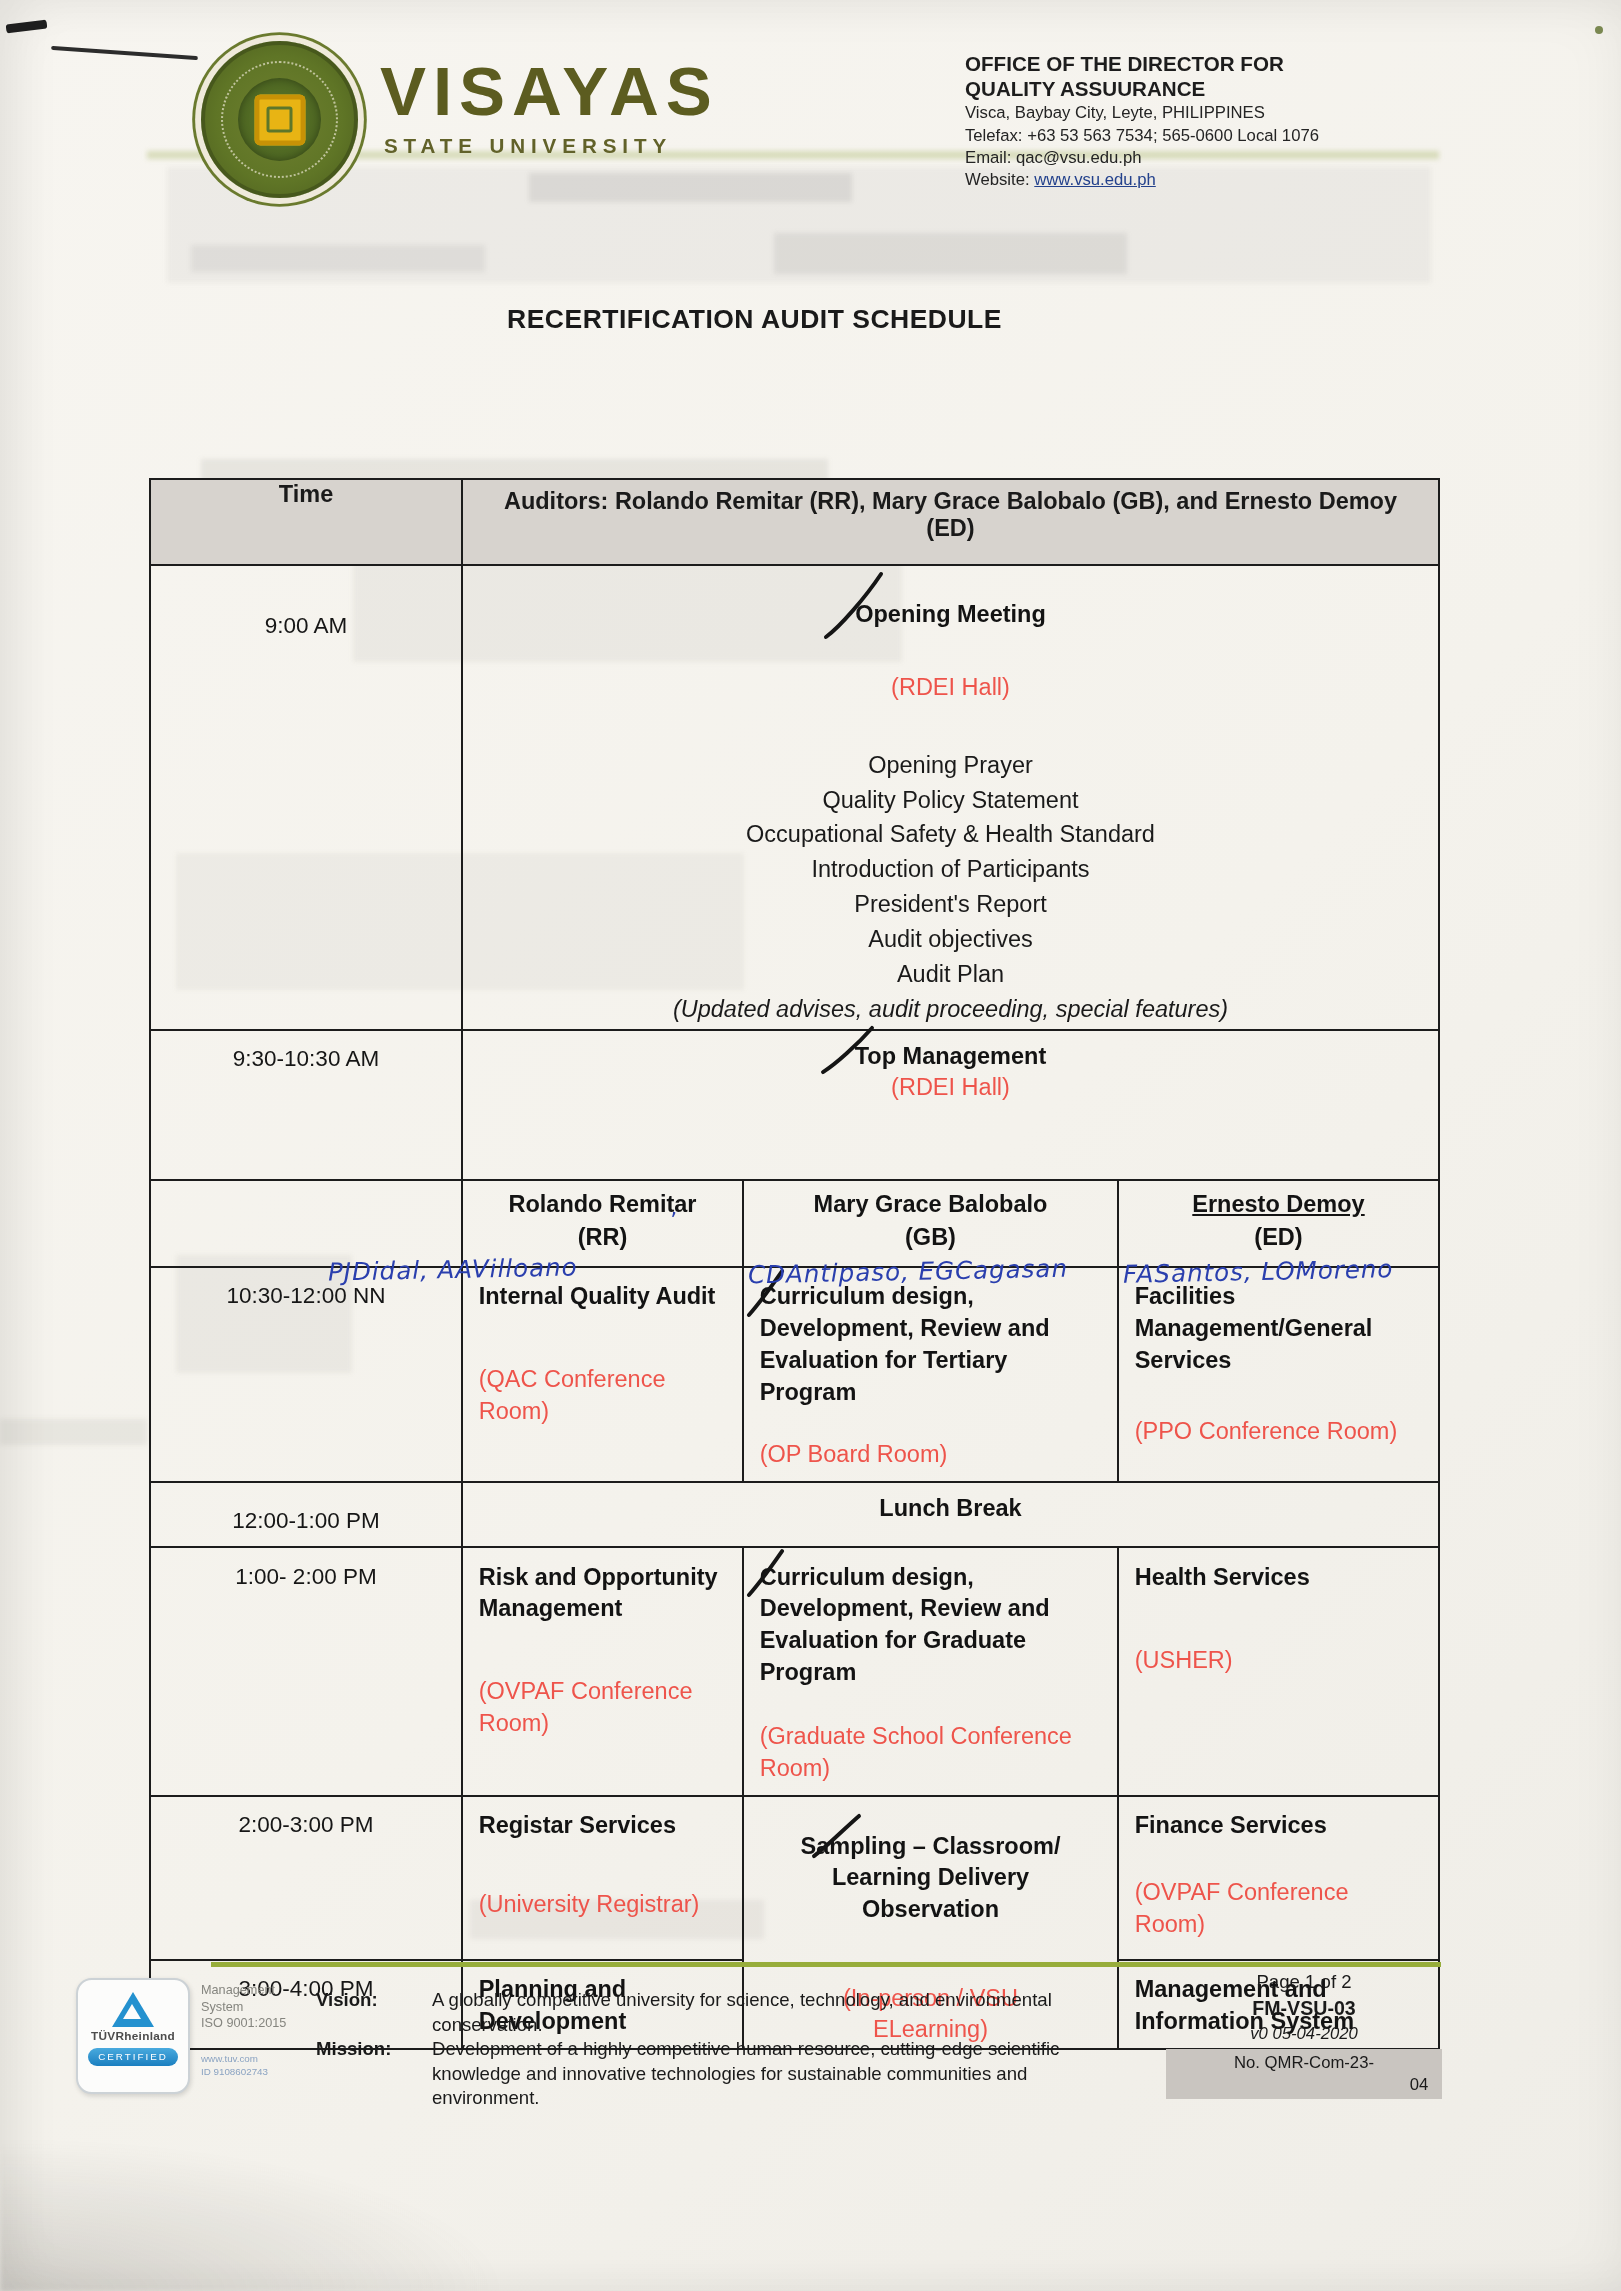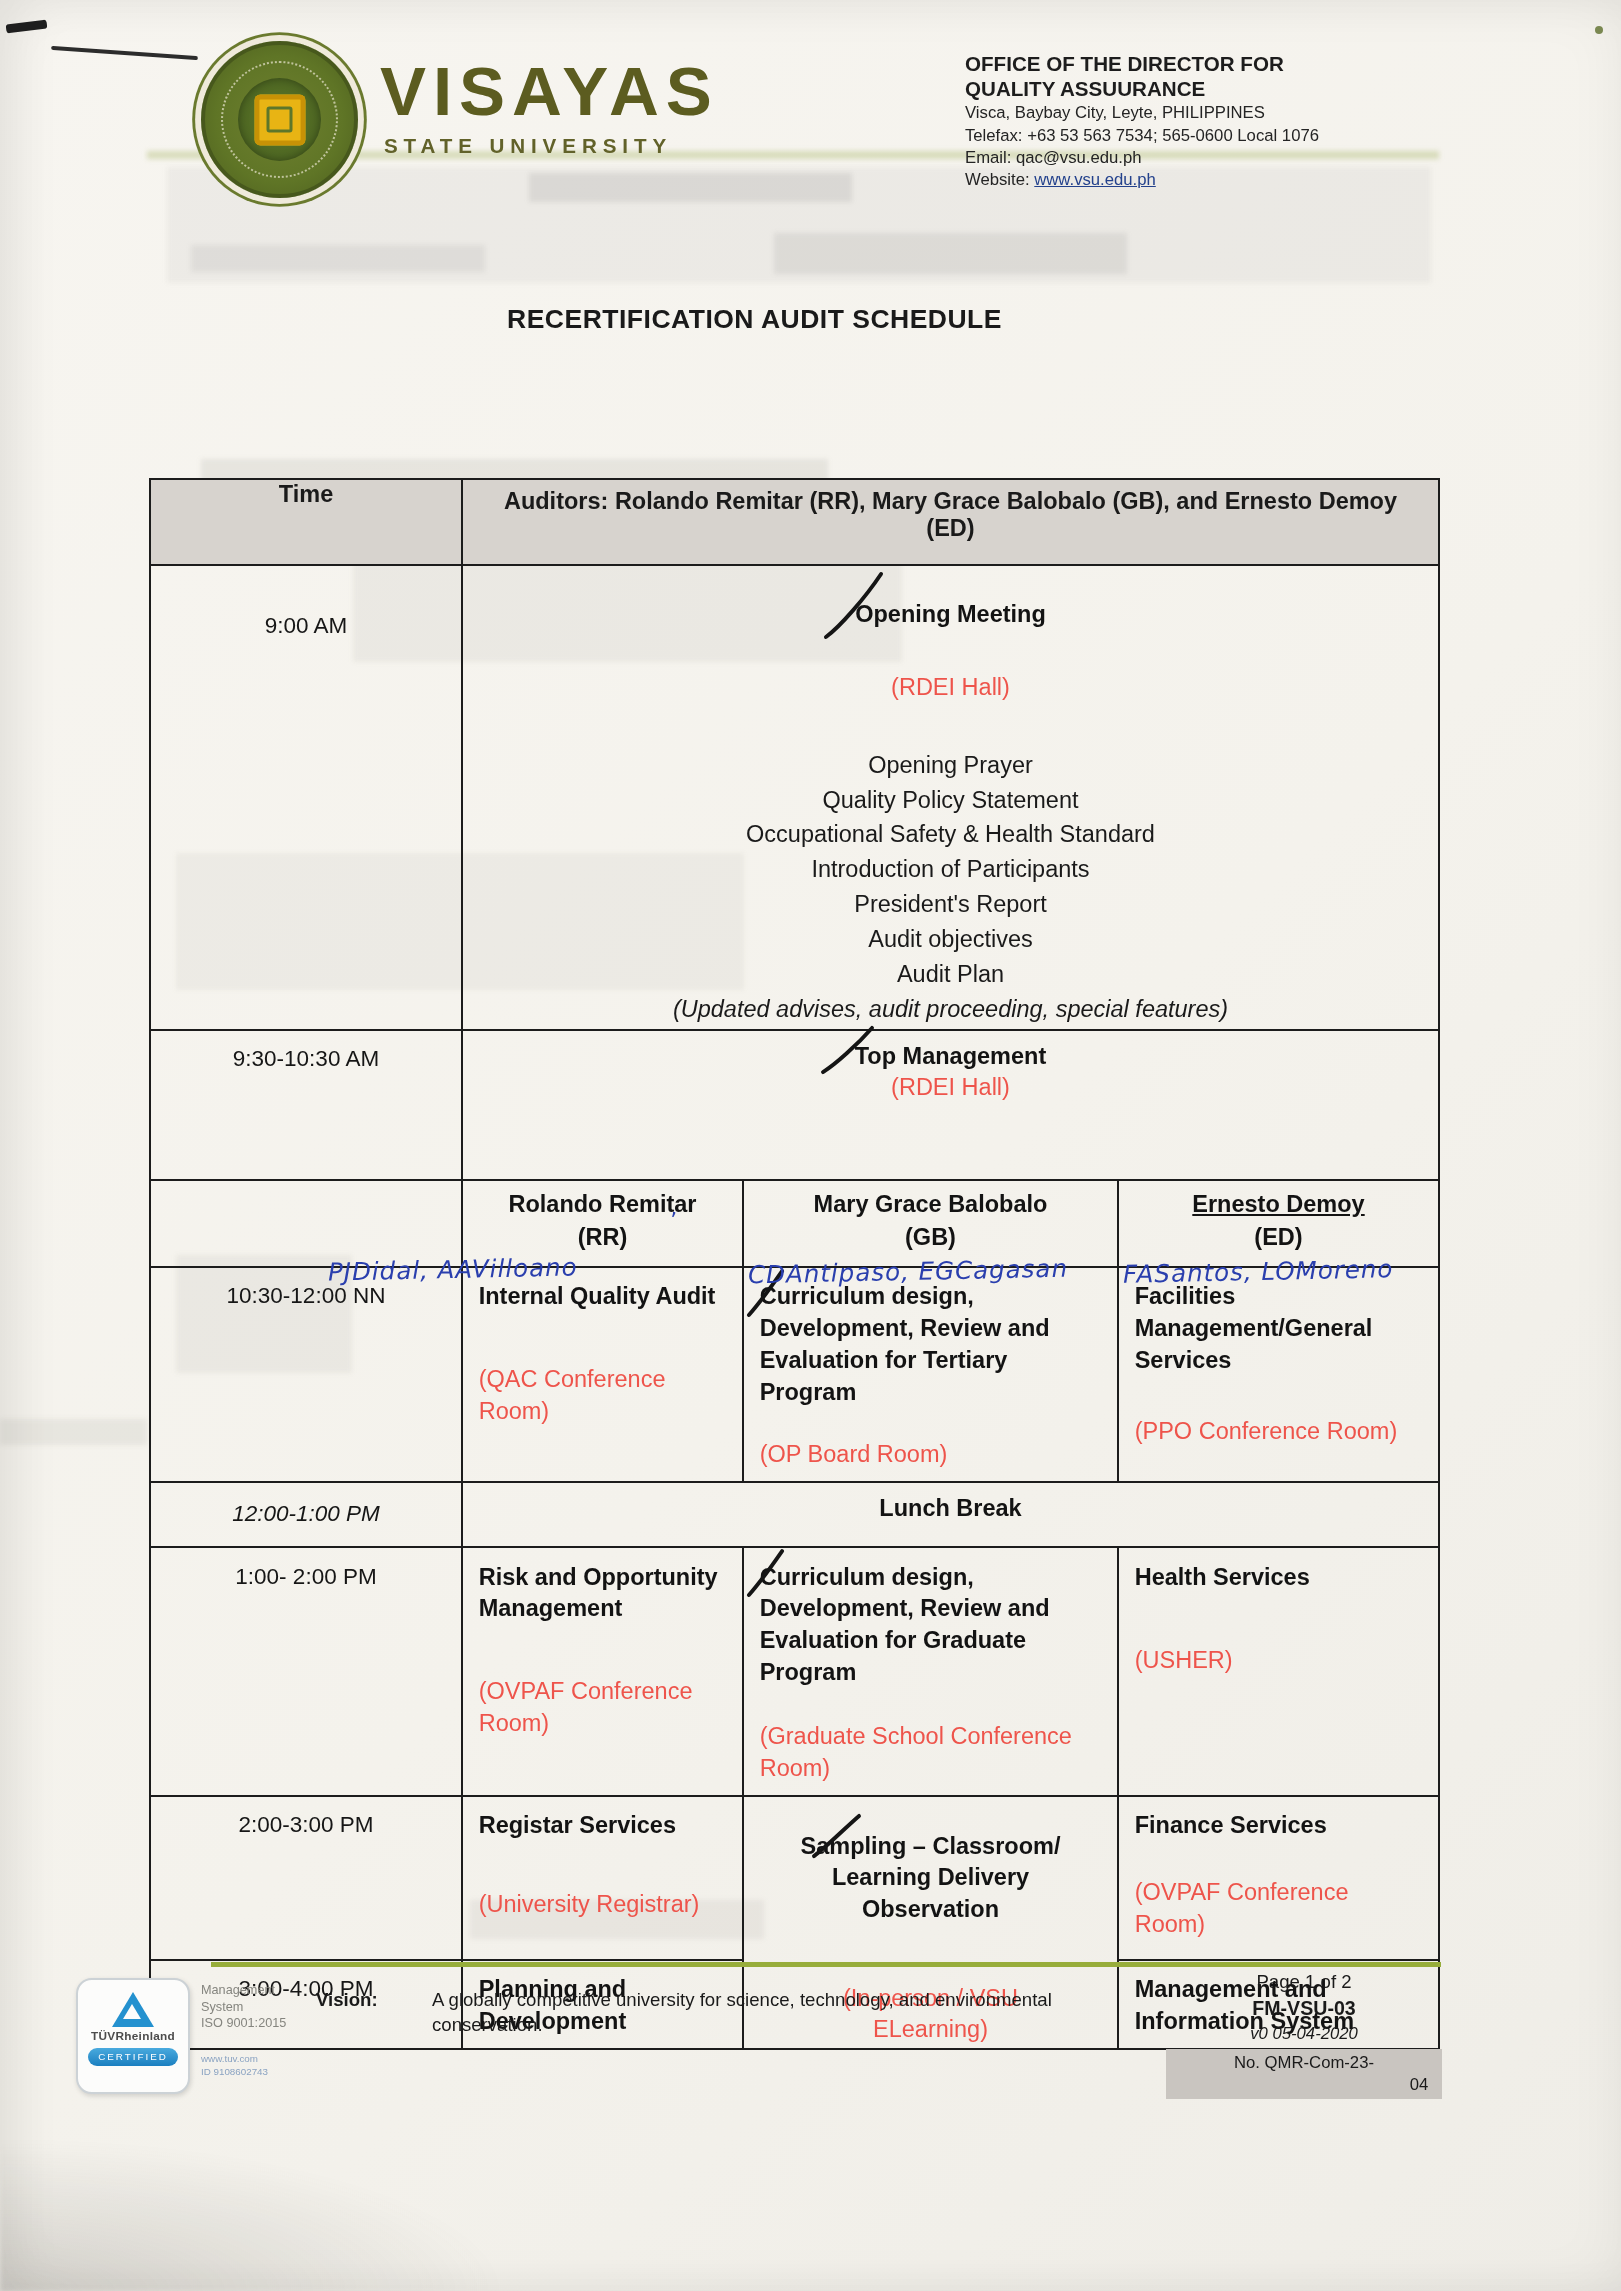--- a/index.html
+++ b/index.html
@@ -229,21 +229,21 @@
         </span>
         <div class="loc" style="margin-top:31px;">(OP Board Room)</div>
       </td>
       <td class="cell-pad">
         <div class="title24">Facilities Management/General Services</div>
         <div class="loc" style="margin-top:39px;">(PPO Conference Room)</div>
       </td>
     </tr>
 
     <tr style="height:65px">
-      <td class="time" style="padding-top:18px;font-style:italic;">12:00-1:00 PM</td>
+      <td class="time" style="padding-top:25px;">12:00-1:00 PM</td>
       <td class="center-cell" colspan="3">
         <div class="b" style="margin-top:7.8px;font-size:23.5px;">Lunch Break</div>
       </td>
     </tr>
 
     <tr style="height:225px">
       <td class="time">1:00- 2:00 PM</td>
       <td class="cell-pad">
         <div class="title24">Risk and Opportunity Management</div>
         <div class="loc" style="margin-top:51px;">(OVPAF Conference Room)</div>
@@ -317,20 +317,24 @@
   <div class="badge-side2">
     <div>www.tuv.com</div>
     <div>ID 9108602743</div>
   </div>
 
   <div class="vm">
     <div class="row">
       <div class="lab">Vision:</div>
       <div class="txt">A globally competitive university for science, technology, and environmental conservation.</div>
     </div>
+    <div class="row">
+      <div class="lab">Mission:</div>
+      <div class="txt">Development of a highly competitive human resource, cutting-edge scientific knowledge and innovative technologies for sustainable communities and environment.</div>
+    </div>
   </div>
 
   <div class="foot-right">
     <div class="page">Page 1 of 2</div>
     <div class="code">FM-VSU-03</div>
     <div class="ver">v0 05-04-2020</div>
     <div class="docno">
       <div>No. QMR-Com-23-</div>
       <div class="l2">04</div>
     </div>

